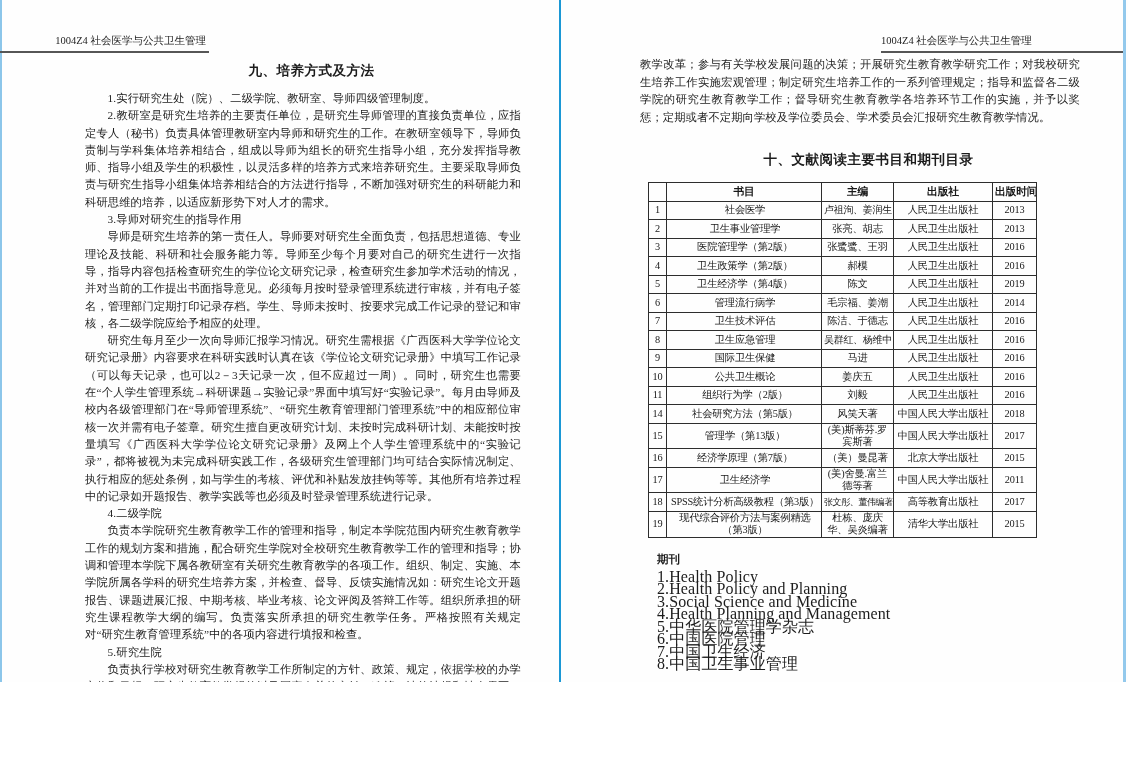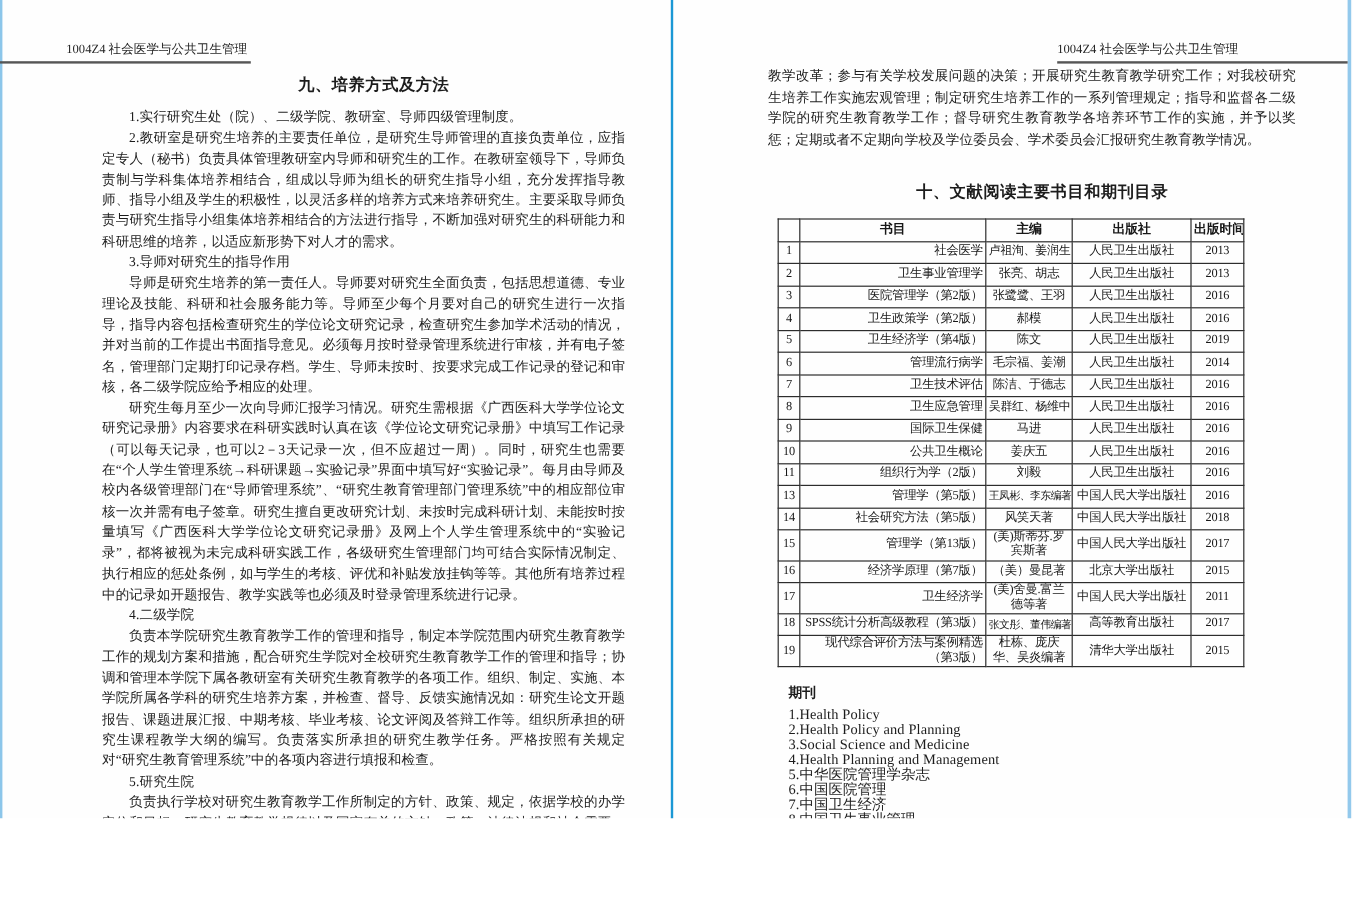--- a/index.html
+++ b/index.html
@@ -37,28 +37,28 @@
   
   #books-table{
     border-collapse:collapse;margin:13px 0 0 8px;table-layout:fixed;width:388px;
     font-size:10.3px;letter-spacing:-0.2px;color:#181818;
   }
   #books-table th,#books-table td{
     border:1px solid #2d2d2d;padding:0 2px;text-align:center;line-height:1.2;
     height:17.5px;white-space:nowrap;overflow:hidden;
   }
   #books-table th{font-weight:bold;font-size:10.8px;}
-  #books-table td.c-title{text-align:right;padding-left:4px;}
+  #books-table td.c-title{text-align:center;padding-left:4px;}
   #books-table td.wrap{white-space:normal;}
   #books-table td.f10{font-size:10px;letter-spacing:-0.3px;}
   #books-table td.f9{font-size:9px;letter-spacing:-0.4px;}
 
   
   #journals-heading{font-size:11.5px;font-weight:bold;margin:14px 0 4px 17px;}
-  #journal-list{list-style:none;margin:0 0 0 17px;padding:0;font-size:12px;line-height:12.5px;letter-spacing:0.1px;}
+  #journal-list{list-style:none;margin:0 0 0 17px;padding:0;font-size:16px;line-height:12.5px;letter-spacing:0.1px;}
 
   
   .page-num{position:absolute;top:720px;font-size:11px;color:#2e2e2e;letter-spacing:1px;white-space:pre;}
   #page-num-left{left:84px;}
   #page-num-right{left:995px;}
 </style>
 </head>
 <body>
 
 <div id="canvas">
@@ -186,27 +186,20 @@
               <td class="c-year">2016</td>
             </tr>
             <tr>
               <td class="c-no">11</td>
               <td class="c-title">组织行为学（2版）</td>
               <td class="c-editor">刘毅</td>
               <td class="c-publisher">人民卫生出版社</td>
               <td class="c-year">2016</td>
             </tr>
             <tr>
-              <td class="c-no">13</td>
-              <td class="c-title">管理学（第5版）</td>
-              <td class="c-editor f9">王凤彬、李东编著</td>
-              <td class="c-publisher">中国人民大学出版社</td>
-              <td class="c-year">2016</td>
-            </tr>
-            <tr>
               <td class="c-no">14</td>
               <td class="c-title">社会研究方法（第5版）</td>
               <td class="c-editor">风笑天著</td>
               <td class="c-publisher">中国人民大学出版社</td>
               <td class="c-year">2018</td>
             </tr>
             <tr>
               <td class="c-no">15</td>
               <td class="c-title">管理学（第13版）</td>
               <td class="c-editor wrap">(美)斯蒂芬.罗宾斯著</td>

